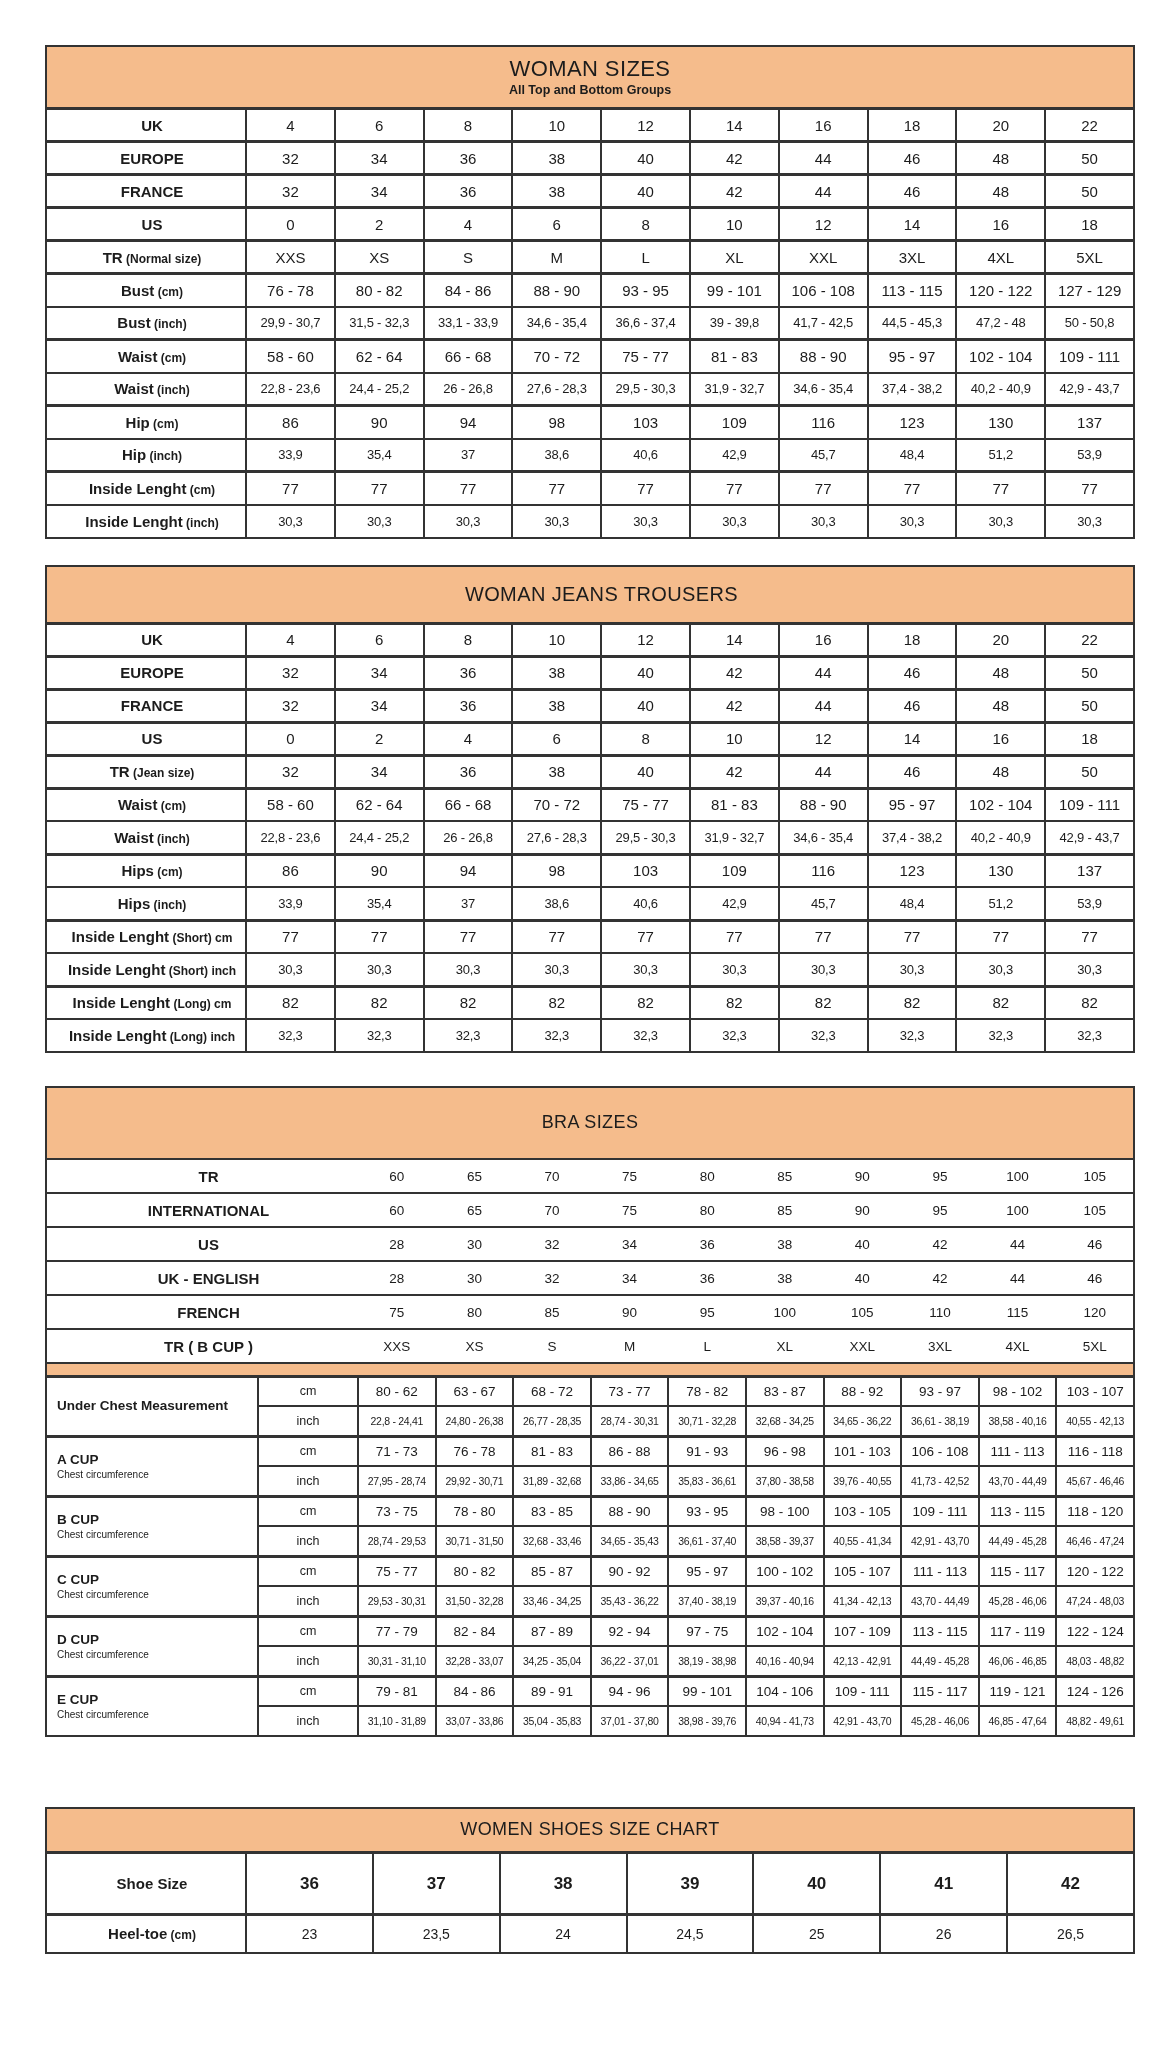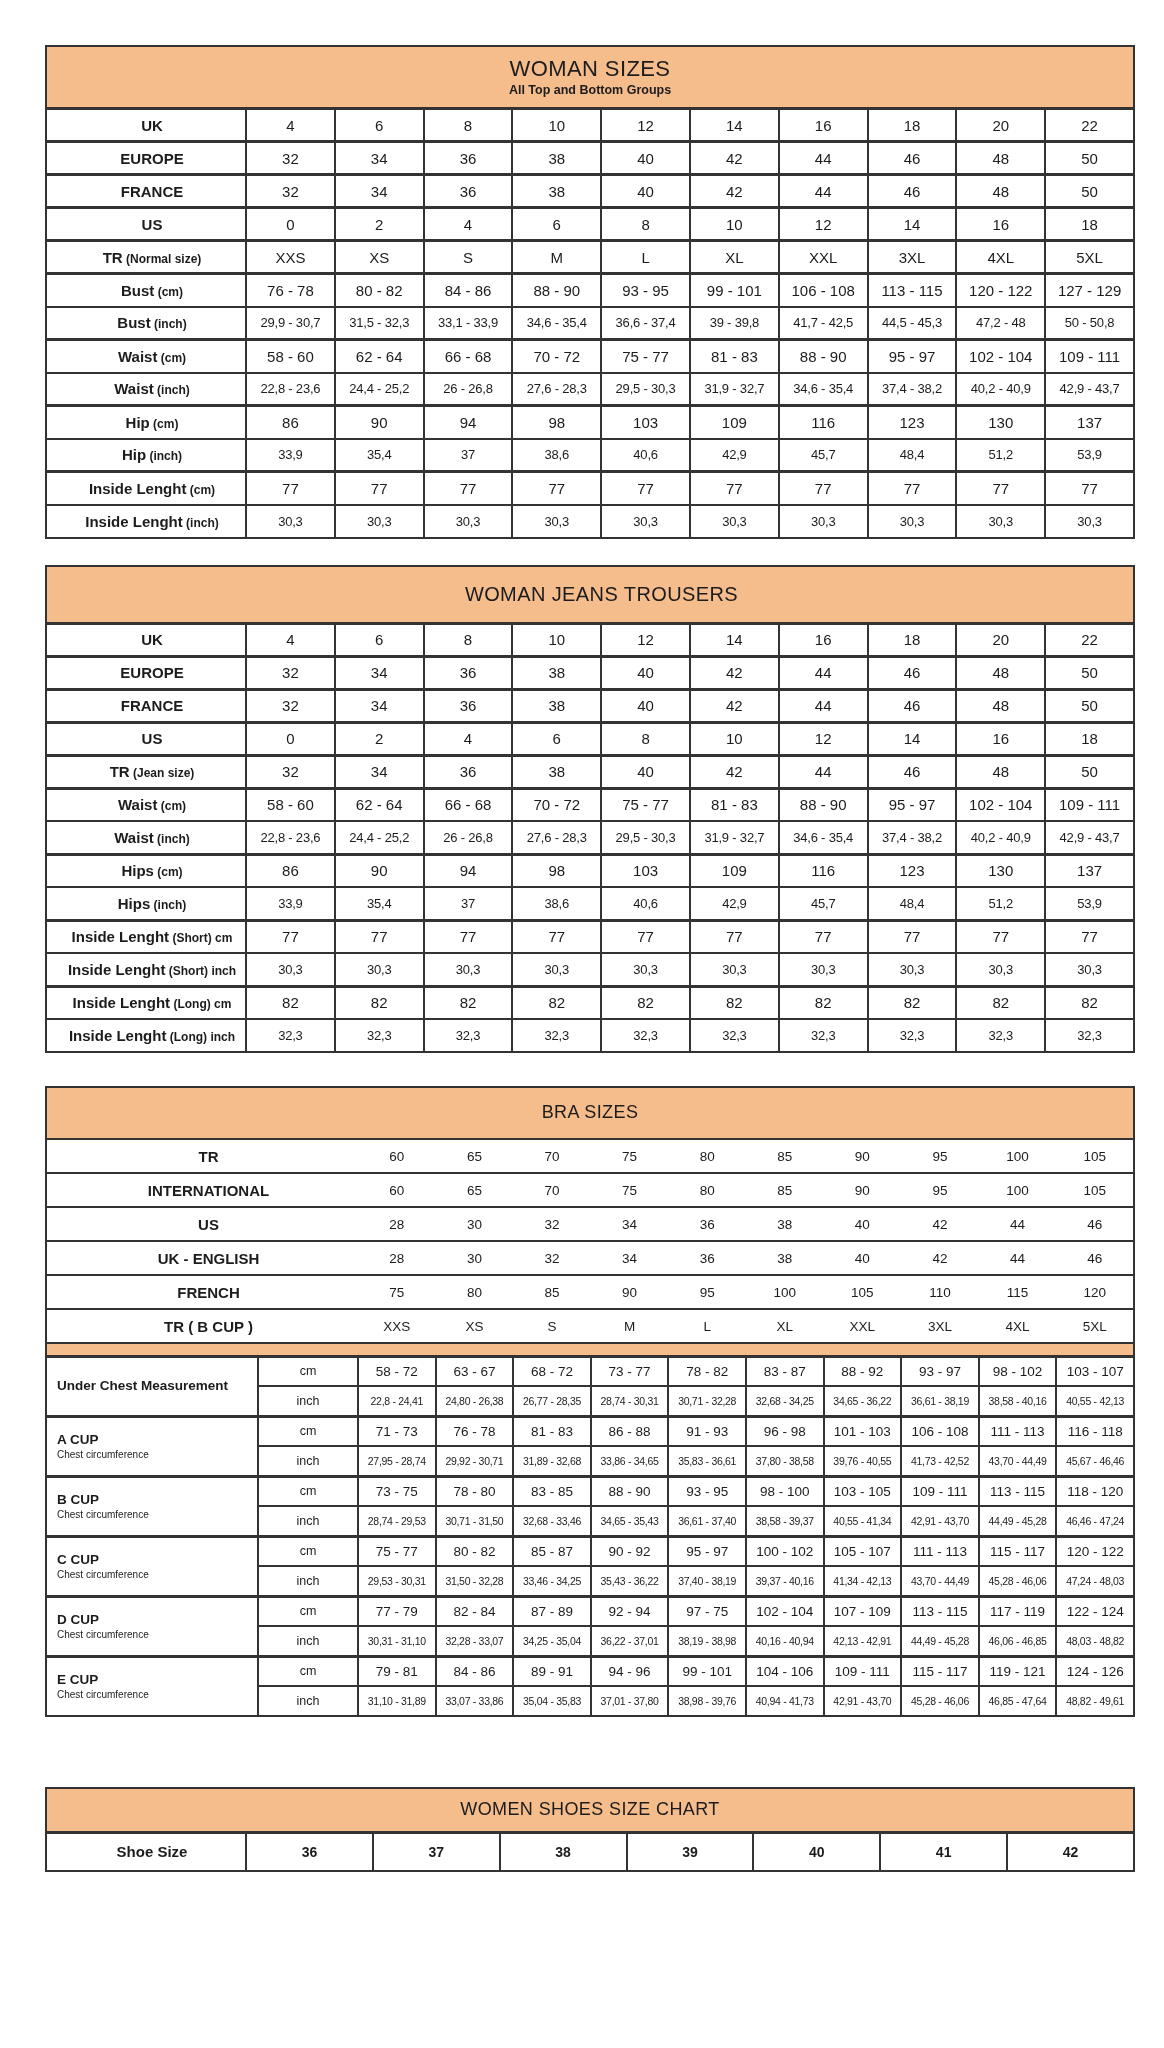--- a/index.html
+++ b/index.html
@@ -20,21 +20,21 @@
   .sec-2{margin-bottom:33px;}
   .sec-3{margin-bottom:70px;}
   .thead{
     background:var(--orange);
     border:2px solid var(--border);border-bottom:none;
     display:flex;flex-direction:column;align-items:center;justify-content:center;
     text-align:center;
   }
   .thead-tall{height:62px;}
   .thead-mid{height:57px;padding-left:23px;}
-  .thead-bra{height:52px;}
+  .thead-bra{height:72px;}
   .thead-shoes{height:44px;}
   .ttitle{font-weight:normal;font-size:22px;letter-spacing:0.4px;line-height:1.1;}
   .ttitle-sm{font-size:18px;}
   .ttitle-md{font-size:20px;}
   .tsub{font-weight:bold;font-size:12.5px;margin-top:2px;}
   table{width:100%;border-collapse:collapse;table-layout:fixed;border:2px solid var(--border);}
   th,td{border:2px solid var(--border);vertical-align:middle;}
   .gstart th,.gstart td{border-top:3px solid var(--border);}
   .nosep th,.nosep td{border-top:none;}
   th.lbl{text-align:center;padding-left:12px;font-size:15px;white-space:nowrap;overflow:hidden;}
@@ -554,21 +554,21 @@
             <td class="val">5XL</td>
           </tr>
           <tr class="strip">
             <td colspan="12"></td>
           </tr>
           <tr class="gstart">
             <th class="cuplbl" rowspan="2">
               <div class="lbl-main">Under Chest Measurement</div>
             </th>
             <th class="unit">cm</th>
-            <td class="val">58 - 72</td>
+            <td class="val">80 - 62</td>
             <td class="val">63 - 67</td>
             <td class="val">68 - 72</td>
             <td class="val">73 - 77</td>
             <td class="val">78 - 82</td>
             <td class="val">83 - 87</td>
             <td class="val">88 - 92</td>
             <td class="val">93 - 97</td>
             <td class="val">98 - 102</td>
             <td class="val">103 - 107</td>
           </tr>
@@ -758,17 +758,27 @@
           <tr class="gstart">
             <th class="lbl"><span class="lbl-main">Shoe Size</span></th>
             <td class="val">36</td>
             <td class="val">37</td>
             <td class="val">38</td>
             <td class="val">39</td>
             <td class="val">40</td>
             <td class="val">41</td>
             <td class="val">42</td>
           </tr>
+          <tr class="gstart">
+            <th class="lbl"><span class="lbl-main">Heel-toe</span><span class="lbl-unit"> (cm)</span></th>
+            <td class="val">23</td>
+            <td class="val">23,5</td>
+            <td class="val">24</td>
+            <td class="val">24,5</td>
+            <td class="val">25</td>
+            <td class="val">26</td>
+            <td class="val">26,5</td>
+          </tr>
         </tbody>
     </table>
   </section>
 
 </div>
 
 </body></html>

